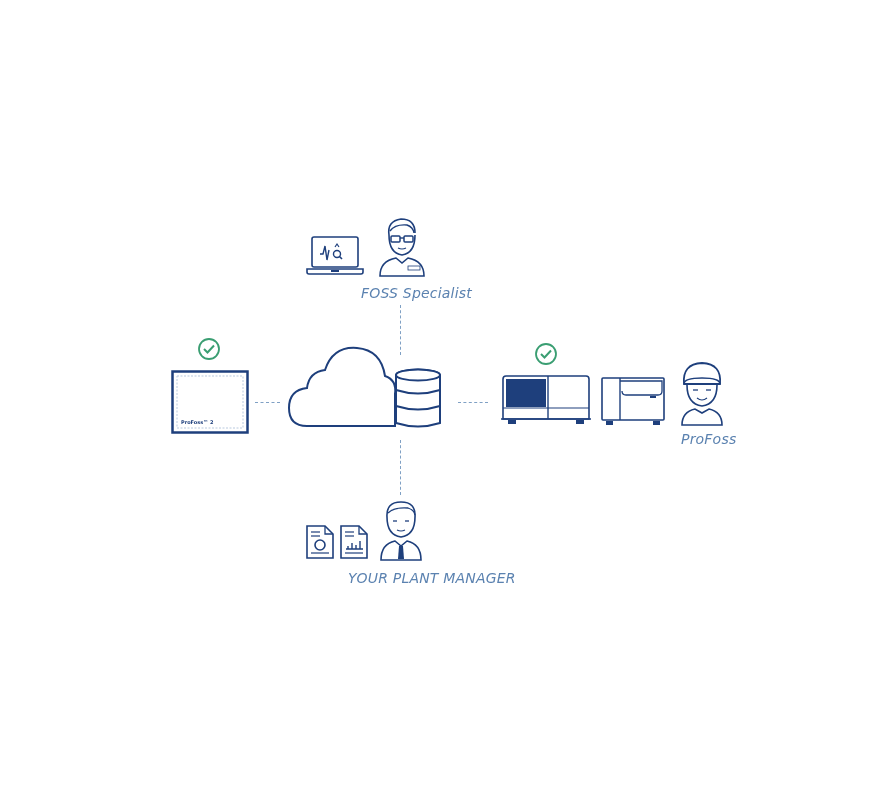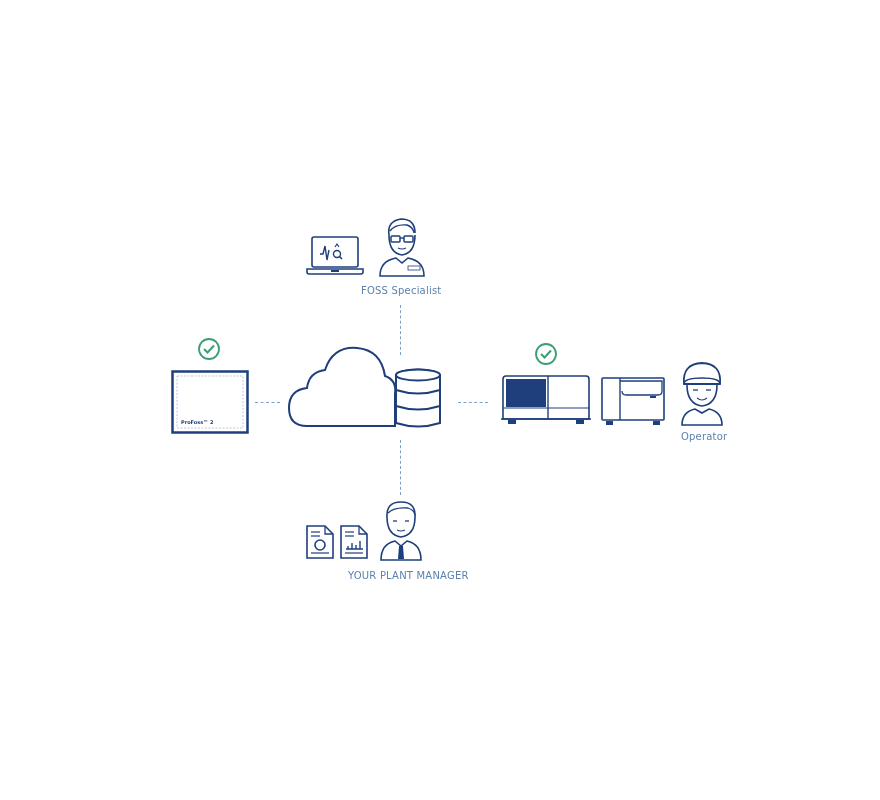--- a/index.html
+++ b/index.html
@@ -1,18 +1,18 @@
 <!DOCTYPE html>
 <html><head>
 <meta charset="utf-8">
 <style>
   html, body { margin:0; padding:0; background:#ffffff; }
   body { width:880px; height:800px; position:relative; overflow:hidden; font-family:"DejaVu Sans", sans-serif; }
   .abs { position:absolute; }
-  .label { color:#5b82b0; font-size:10px; white-space:nowrap; letter-spacing:0.2px; }
+  .label { color:#5b82b0; font-size:14px; white-space:nowrap; letter-spacing:0.2px;font-style:italic; }
   .dash-h { position:absolute; height:0; border-top:1.5px dashed #7fa0c4; }
   .dash-v { position:absolute; width:0; border-left:1.5px dashed #7fa0c4; }
   svg { position:absolute; overflow:visible; }
 </style>
 </head>
 <body>
 
 <div class="dash-v" style="left:400px; top:305px; height:50px;"></div>
 <div class="dash-v" style="left:400px; top:440px; height:55px;"></div>
 <div class="dash-h" style="left:255px; top:402px; width:25px;"></div>
@@ -84,21 +84,21 @@
 </svg>
 <svg style="left:679px; top:360px;" width="46" height="66" viewBox="0 0 46 66">
   <path d="M5 24 Q3 4 23 3 Q43 4 41 24 Z" fill="none" stroke="#1e3f7c" stroke-width="1.8"></path>
   <path d="M5 24 Q5 18 23 18 Q41 18 41 24" fill="none" stroke="#1e3f7c" stroke-width="1.4"></path>
   <path d="M8 25 Q8 44 23 46 Q38 44 38 25" fill="none" stroke="#1e3f7c" stroke-width="1.6"></path>
   <line x1="14" y1="30" x2="19" y2="30" stroke="#1e3f7c" stroke-width="1.3"></line>
   <line x1="27" y1="30" x2="32" y2="30" stroke="#1e3f7c" stroke-width="1.3"></line>
   <path d="M18 38 Q23 42 28 38" fill="none" stroke="#1e3f7c" stroke-width="1.2"></path>
   <path d="M3 65 Q3 52 16 49 L23 53 L30 49 Q43 52 43 65 Z" fill="none" stroke="#1e3f7c" stroke-width="1.6"></path>
 </svg>
-<div class="abs label" style="left:681px; top:431px;">Operator</div>
+<div class="abs label" style="left:681px; top:431px;">ProFoss</div>
 
 <svg style="left:305px; top:524px;" width="30" height="36" viewBox="0 0 30 36">
   <path d="M2 2 H20 L28 10 V34 H2 Z" fill="none" stroke="#1e3f7c" stroke-width="1.6"></path>
   <path d="M20 2 V10 H28" fill="none" stroke="#1e3f7c" stroke-width="1.3"></path>
   <line x1="6" y1="8" x2="15" y2="8" stroke="#1e3f7c" stroke-width="1.2"></line>
   <line x1="6" y1="12" x2="15" y2="12" stroke="#1e3f7c" stroke-width="1.2"></line>
   <circle cx="15" cy="21" r="5" fill="none" stroke="#1e3f7c" stroke-width="1.6"></circle>
   <line x1="6" y1="29" x2="24" y2="29" stroke="#1e3f7c" stroke-width="1.2"></line>
 </svg>
 <svg style="left:339px; top:524px;" width="30" height="36" viewBox="0 0 30 36">

